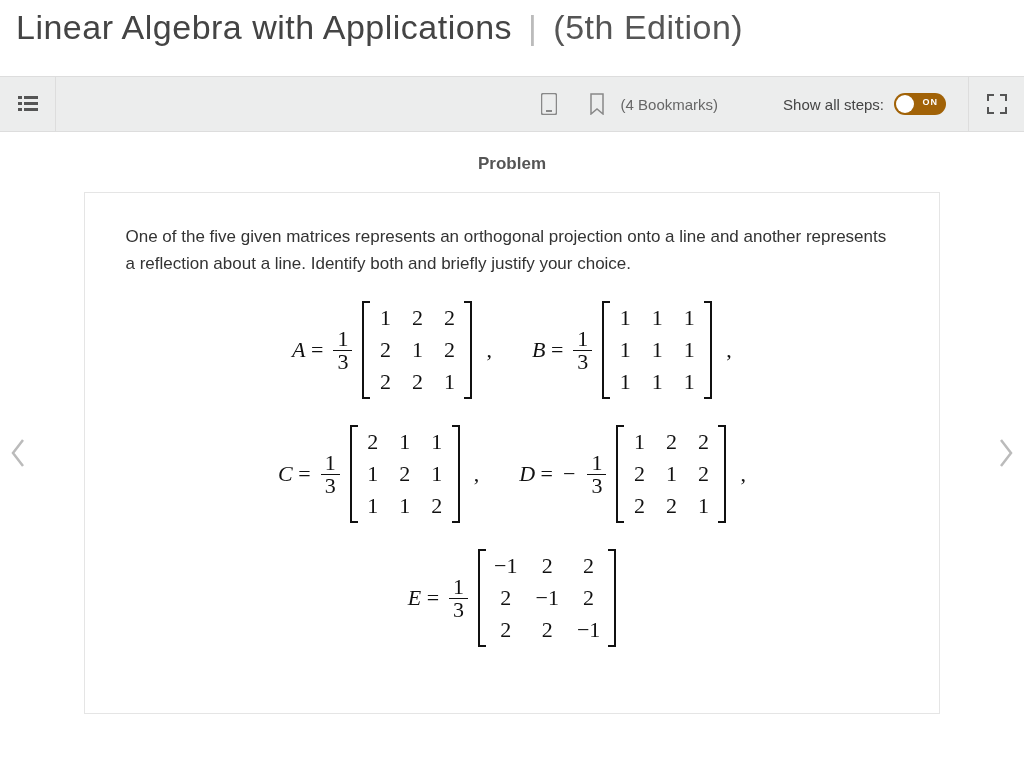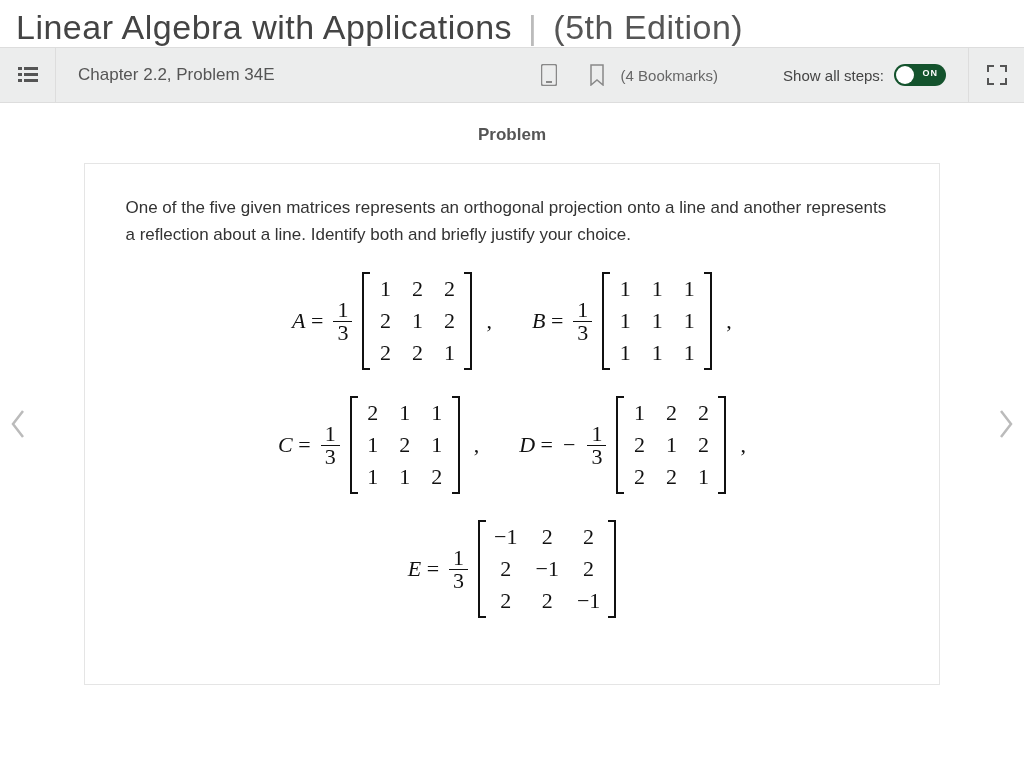--- a/index.html
+++ b/index.html
@@ -5,21 +5,21 @@
   * { box-sizing: border-box; margin: 0; padding: 0; }
   body {
     font-family: Arial, Helvetica, sans-serif;
     background: #fff;
     width: 1024px;
     height: 774px;
     overflow: hidden;
     color: #333;
   }
   .title-bar {
-    padding: 8px 16px 0 16px;
+    padding: 8px 16px 29px 16px;
   }
   .title-bar h1 {
     font-size: 34px;
     font-weight: 400;
     color: #444;
     letter-spacing: 0.5px;
   }
   .title-bar h1 .divider { color: #bbb; margin: 0 6px; }
   .title-bar h1 .edition { color: #555; }
   .toolbar {
@@ -61,21 +61,21 @@
   }
   .toolbar .steps-label {
     font-size: 15px;
     color: #444;
     margin-right: 10px;
     margin-left: 43px;
   }
   .toggle {
     width: 52px;
     height: 22px;
-    background: #14532d;
+    background: #a16207;
     border-radius: 11px;
     position: relative;
     margin-right: 22px;
     cursor: pointer;
   }
   .toggle .knob {
     width: 18px; height: 18px;
     background: #fff;
     border-radius: 50%;
     position: absolute;
@@ -169,21 +169,20 @@
   <div class="hamburger">
     <svg width="20" height="16" viewBox="0 0 20 16">
       <rect y="0" width="4" height="3" fill="#555"></rect>
         <rect x="6" y="0" width="14" height="3" fill="#555"></rect>
       <rect y="6" width="4" height="3" fill="#555"></rect>
         <rect x="6" y="6" width="14" height="3" fill="#555"></rect>
       <rect y="12" width="4" height="3" fill="#555"></rect>
         <rect x="6" y="12" width="14" height="3" fill="#555"></rect>
     </svg>
   </div>
-  <div class="chapter-label">Chapter 2.2, Problem 34E</div>
   <div class="spacer"></div>
   <div class="tb-btn">
     <svg width="16" height="22" viewBox="0 0 16 22">
       <rect x="0.5" y="0.5" width="15" height="21" rx="2" fill="none" stroke="#888" stroke-width="1.5"></rect>
       <rect x="5" y="17" width="6" height="2" fill="#888"></rect>
     </svg>
   </div>
   <div class="tb-btn">
     <svg width="16" height="22" viewBox="0 0 16 22">
       <path d="M2 1 h12 v20 l-6 -5 l-6 5 z" fill="none" stroke="#888" stroke-width="1.5"></path>

